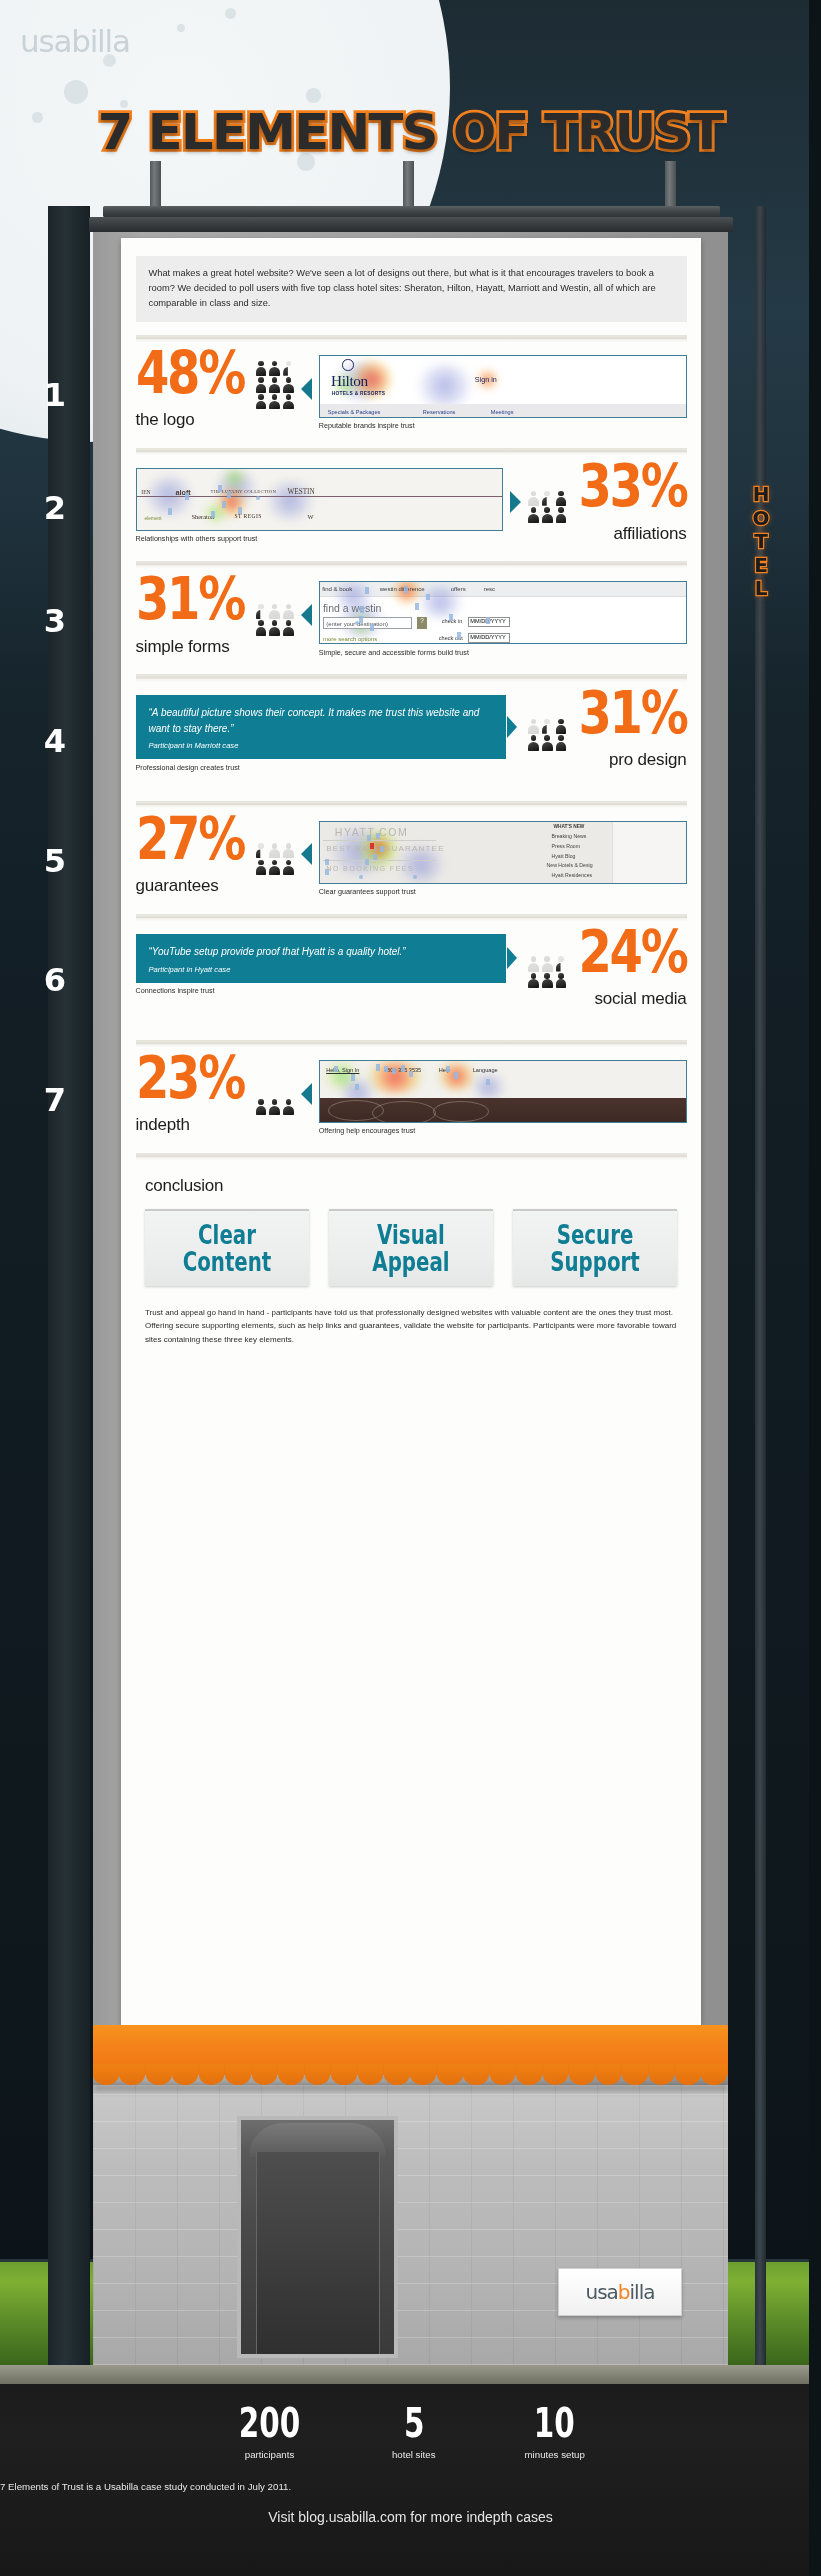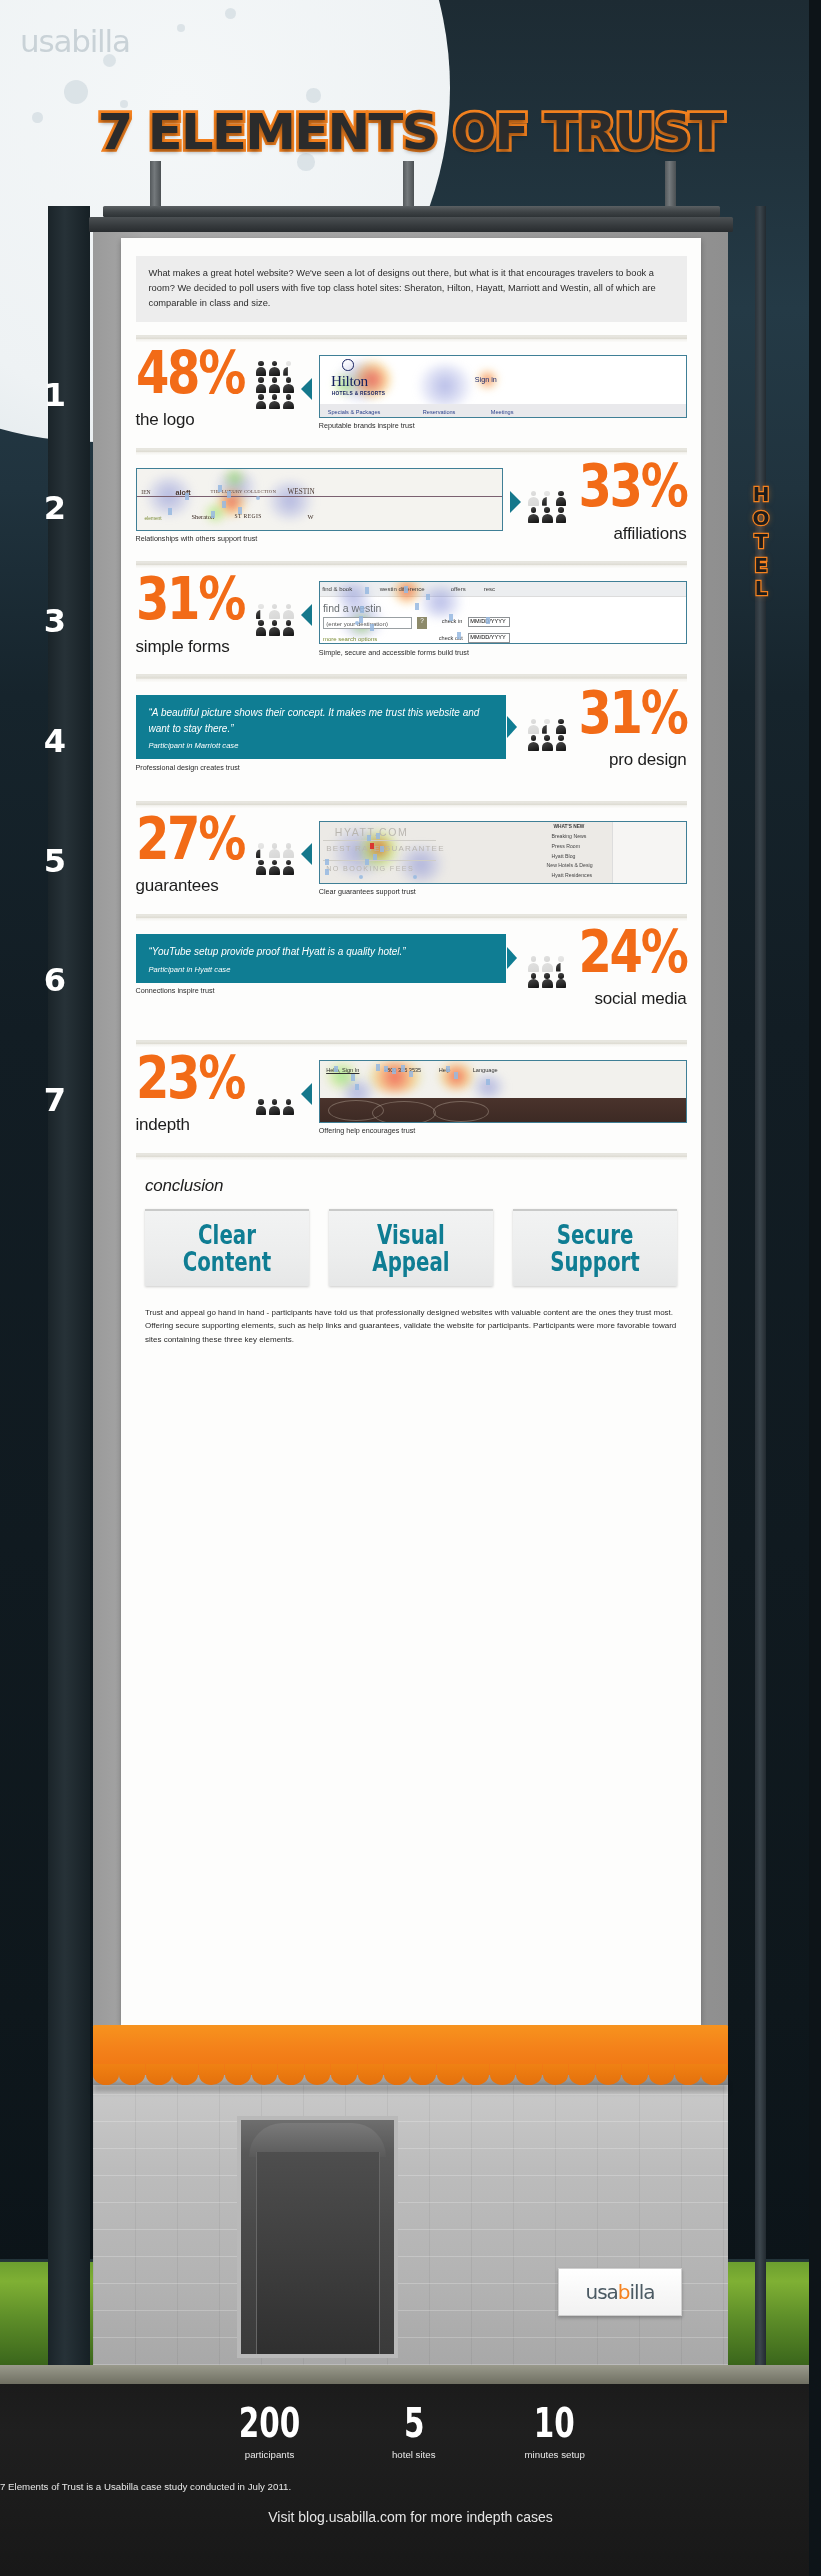--- a/index.html
+++ b/index.html
@@ -354,21 +354,20 @@
 
   
   .conclusion {
     padding: 16px 24px 8px 24px;
   }
   .conclusion-h {
     font-size: 17px;
     color: #1d1d1d;
     margin-bottom: 13px;
     letter-spacing: -0.2px;
-    font-style: italic;
   }
   .cards { display: flex; gap: 20px; }
   .card {
     flex: 1;
     background: linear-gradient(180deg,#f2f3f3 0%,#eceded 60%,#e6e7e7 100%);
     border-top: 2.4px solid #c9cac9;
     height: 77px;
     display: flex;
     align-items: center;
     justify-content: center;

